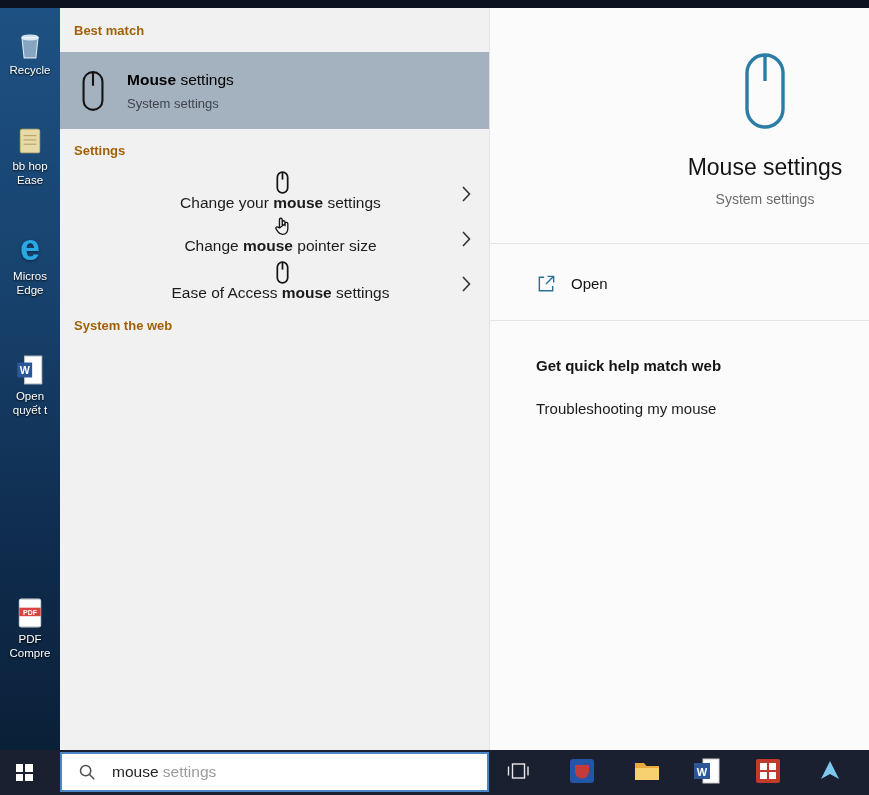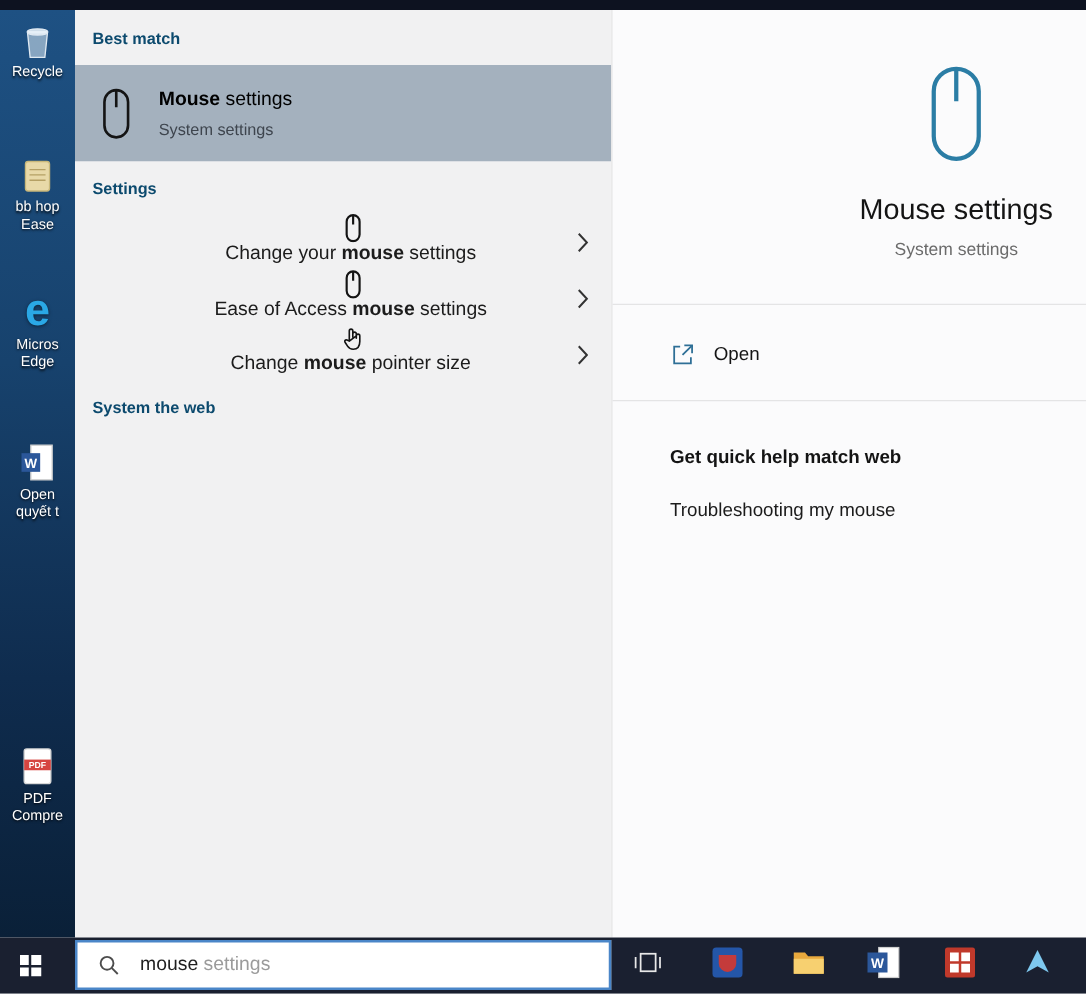--- a/index.html
+++ b/index.html
@@ -14,21 +14,21 @@
   .desktop { position:absolute; left:0; top:8px; width:60px; height:742px; overflow:hidden;
     background:linear-gradient(180deg,#1e5183 0%,#17426d 38%,#0f2c4e 72%,#0a2038 100%); }
   .desktop-icon { position:absolute; width:60px; text-align:center; color:#fff; cursor:pointer; }
   .di-glyph { height:36px; display:flex; align-items:flex-end; justify-content:center; }
   .di-label { margin-top:3px; font-size:11.5px; line-height:1.25; text-shadow:0 1px 2px rgba(0,0,0,.95); padding:0 1px; word-wrap:break-word; }
   .edge-e { font-size:36px; font-weight:bold; color:#2aa8e6; line-height:36px; text-shadow:0 1px 3px rgba(0,0,0,.5); }
   .coccoc-ring { width:30px; height:30px; border-radius:50%; border:6px solid #46b04a; background:#eaf7ea; }
 
   
   .search-panel { position:absolute; left:60px; top:8px; width:429px; height:742px; background:#f1f1f2; }
-  .section-header { font-size:13px; font-weight:700; color:#0c4a6e; padding-left:14px; height:22px; line-height:22px; }
+  .section-header { font-size:13px; font-weight:700; color:#a16207; padding-left:14px; height:22px; line-height:22px; }
   .sh1 { padding-top:0; margin-top:12px; }
   .sh2 { margin-top:11px; }
   .sh3 { margin-top:9px; }
   .best-match-item { margin-top:10px; height:77px; background:#a4b1be; display:flex; align-items:center; cursor:pointer; }
   .bm-icon { margin-left:20px; color:#141414; display:flex; }
   .bm-text { margin-left:21px; }
   .bm-title { font-size:15.5px; color:#000; }
   .bm-title b { font-weight:700; }
   .bm-sub { font-size:13px; color:#3e454e; margin-top:7px; }
   .rows-block { margin-top:9px; }
@@ -67,21 +67,21 @@
   .pos-app3 { left:685px; } .pos-app4 { left:746px; } .pos-app5 { left:808px; }
 </style>
 </head>
 <body>
 
 <div class="screen">
 
   <div class="top-edge"></div>
 
   <div class="desktop">
-    <div class="desktop-icon" style="top:4px;">
+    <div class="desktop-icon" style="top:16px;">
       <div class="di-glyph">
         <svg width="26" height="30" viewBox="0 0 24 28">
           <path d="M4.5 7 L19.5 7 L17.5 26 L6.5 26 Z" fill="rgba(222,236,246,.55)" stroke="#dfe9f2" stroke-width="1"></path>
           <ellipse cx="12" cy="7" rx="7.6" ry="2.3" fill="rgba(238,247,253,.85)" stroke="#dfe9f2" stroke-width="1"></ellipse>
         </svg>
       </div>
       <div class="di-label">Recycle</div>
     </div>
 
     <div class="desktop-icon" style="top:112px;">
@@ -156,40 +156,40 @@
         <span class="rr-label"><span>Change your </span><b>mouse</b><span> settings</span></span>
         <span class="rr-chevron">
           <svg width="9" height="16" viewBox="0 0 9 16" fill="none" stroke="#333" stroke-width="1.6">
               <polyline points="1,1 7.5,8 1,15"></polyline>
             </svg>
         </span>
       </div>
 
       <div class="result-row">
         <span class="rr-icon">
+          <svg width="21" height="21" viewBox="0 0 24 24" fill="none" stroke="currentColor" stroke-width="1.5" stroke-linejoin="round" stroke-linecap="round">
+            <path d="M8.5 12.5 V4.2 a1.6 1.6 0 0 1 3.2 0 V10 m0 -3 a1.6 1.6 0 0 1 3.2 0 V11 m0 -2.2 a1.6 1.6 0 0 1 3.2 0 V14 c0 4.5 -2.2 7 -6 7 -2.6 0 -3.9 -0.8 -5.2 -2.8 L4.6 14.6 c-0.8 -1.2 0.4 -2.6 1.8 -2 l2.1 1 z"></path>
+          </svg>
+        </span>
+        <span class="rr-label"><span>Change </span><b>mouse</b><span> pointer size</span></span>
+        <span class="rr-chevron">
+          <svg width="9" height="16" viewBox="0 0 9 16" fill="none" stroke="#333" stroke-width="1.6">
+              <polyline points="1,1 7.5,8 1,15"></polyline>
+            </svg>
+        </span>
+      </div>
+
+      <div class="result-row">
+        <span class="rr-icon">
           <svg width="13" height="23" viewBox="0 0 22 40" fill="none" stroke="currentColor" stroke-width="3">
             <rect x="2" y="2" width="18" height="36" rx="9" ry="9"></rect>
             <line x1="11" y1="2" x2="11" y2="15"></line>
           </svg>
         </span>
         <span class="rr-label"><span>Ease of Access </span><b>mouse</b><span> settings</span></span>
-        <span class="rr-chevron">
-          <svg width="9" height="16" viewBox="0 0 9 16" fill="none" stroke="#333" stroke-width="1.6">
-              <polyline points="1,1 7.5,8 1,15"></polyline>
-            </svg>
-        </span>
-      </div>
-
-      <div class="result-row">
-        <span class="rr-icon">
-          <svg width="21" height="21" viewBox="0 0 24 24" fill="none" stroke="currentColor" stroke-width="1.5" stroke-linejoin="round" stroke-linecap="round">
-            <path d="M8.5 12.5 V4.2 a1.6 1.6 0 0 1 3.2 0 V10 m0 -3 a1.6 1.6 0 0 1 3.2 0 V11 m0 -2.2 a1.6 1.6 0 0 1 3.2 0 V14 c0 4.5 -2.2 7 -6 7 -2.6 0 -3.9 -0.8 -5.2 -2.8 L4.6 14.6 c-0.8 -1.2 0.4 -2.6 1.8 -2 l2.1 1 z"></path>
-          </svg>
-        </span>
-        <span class="rr-label"><span>Change </span><b>mouse</b><span> pointer size</span></span>
         <span class="rr-chevron">
           <svg width="9" height="16" viewBox="0 0 9 16" fill="none" stroke="#333" stroke-width="1.6">
               <polyline points="1,1 7.5,8 1,15"></polyline>
             </svg>
         </span>
       </div>
     </div>
 
     <div class="section-header sh3">System the web</div>
 

